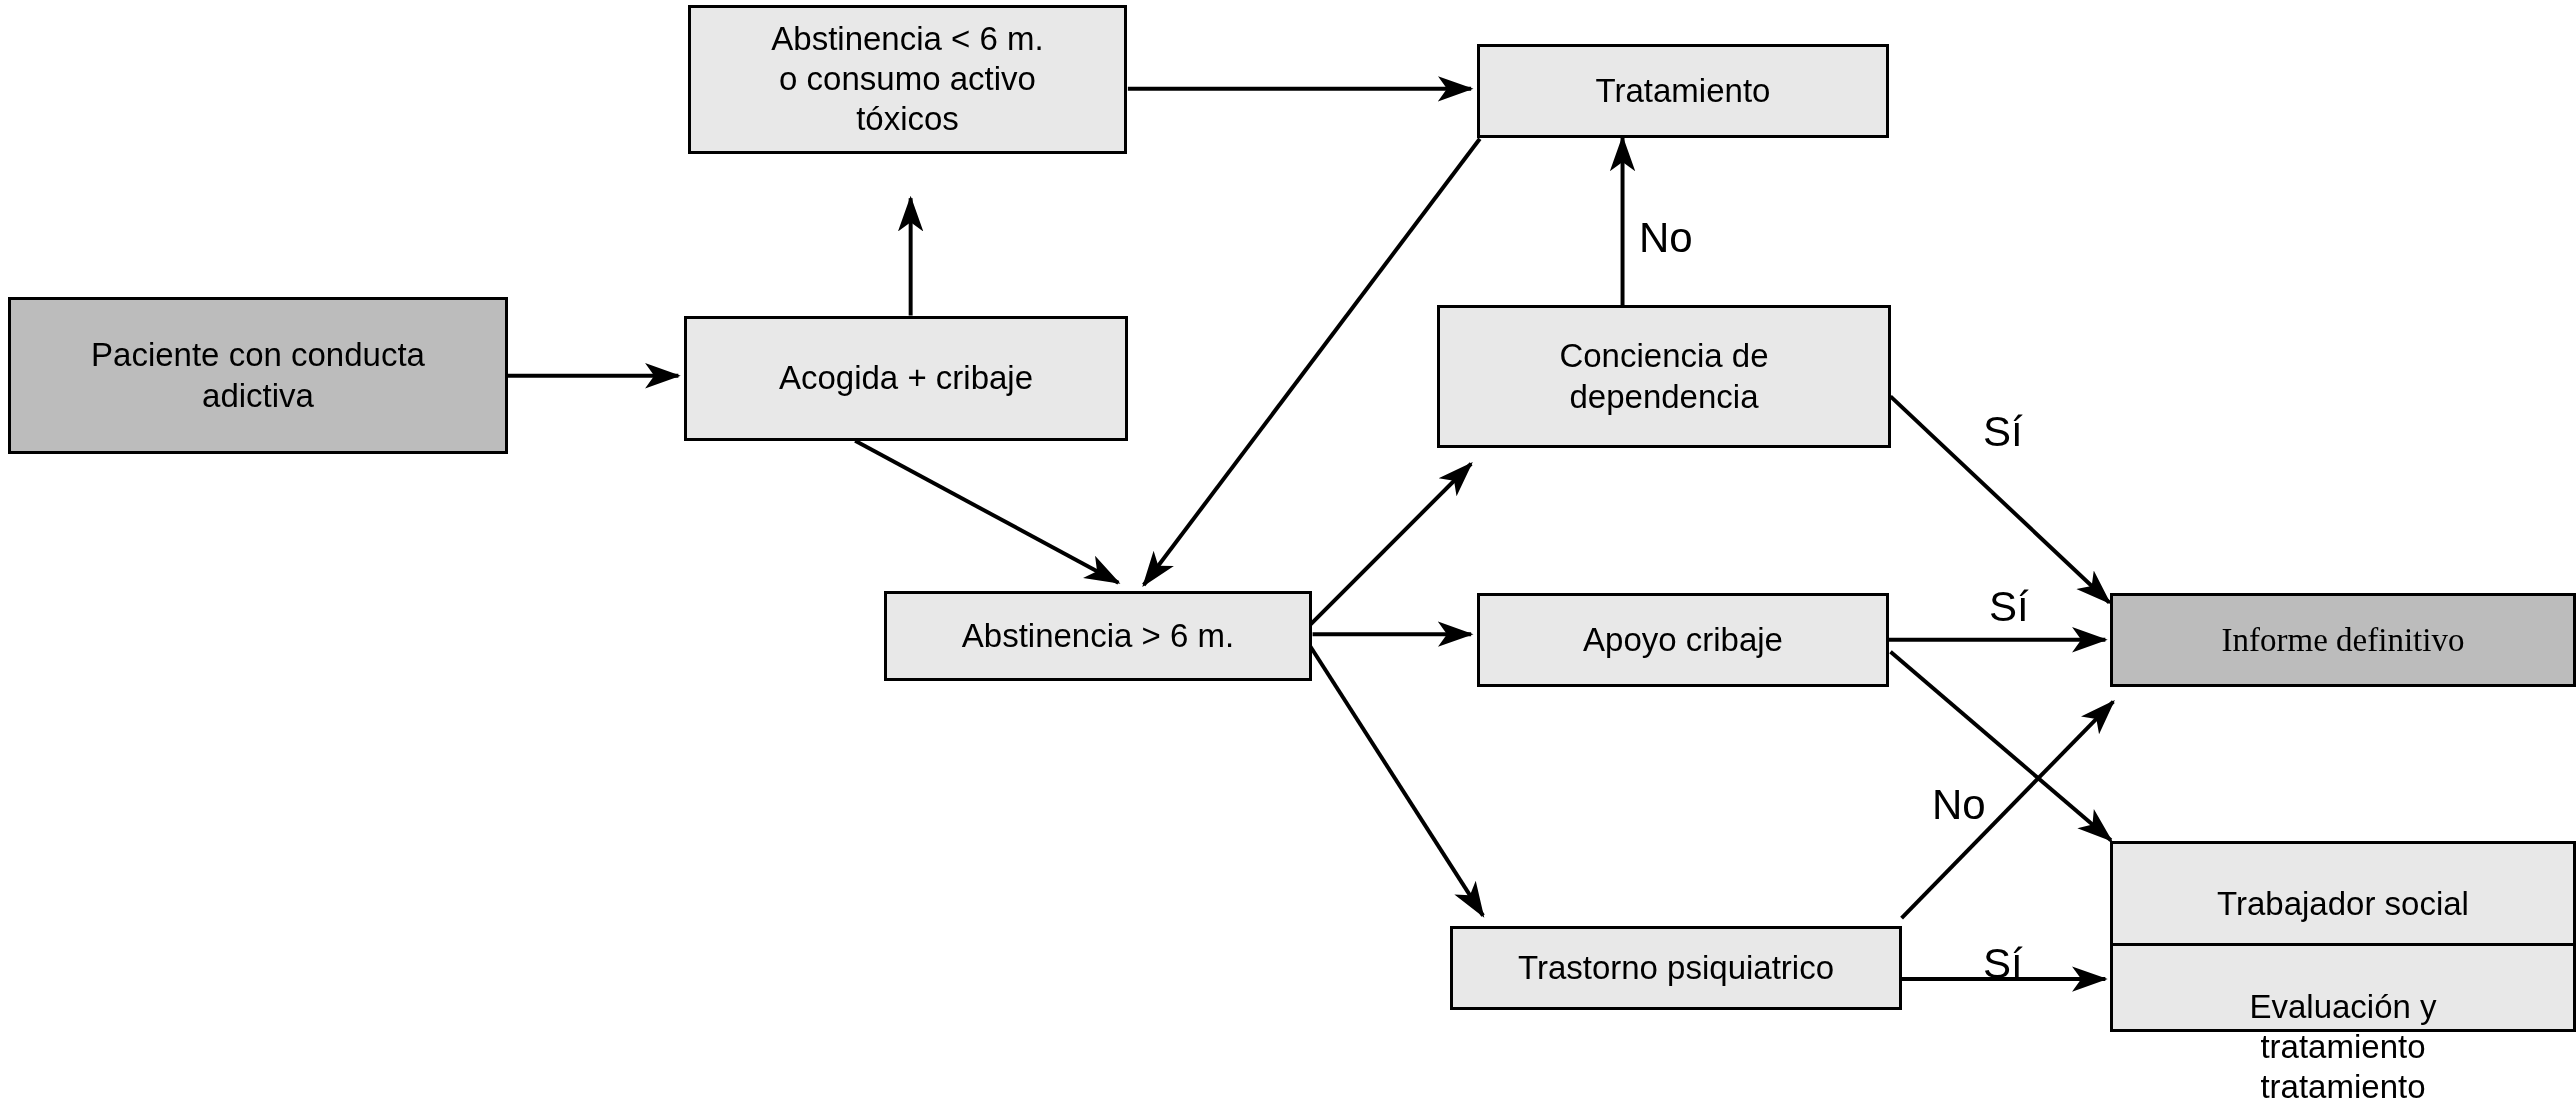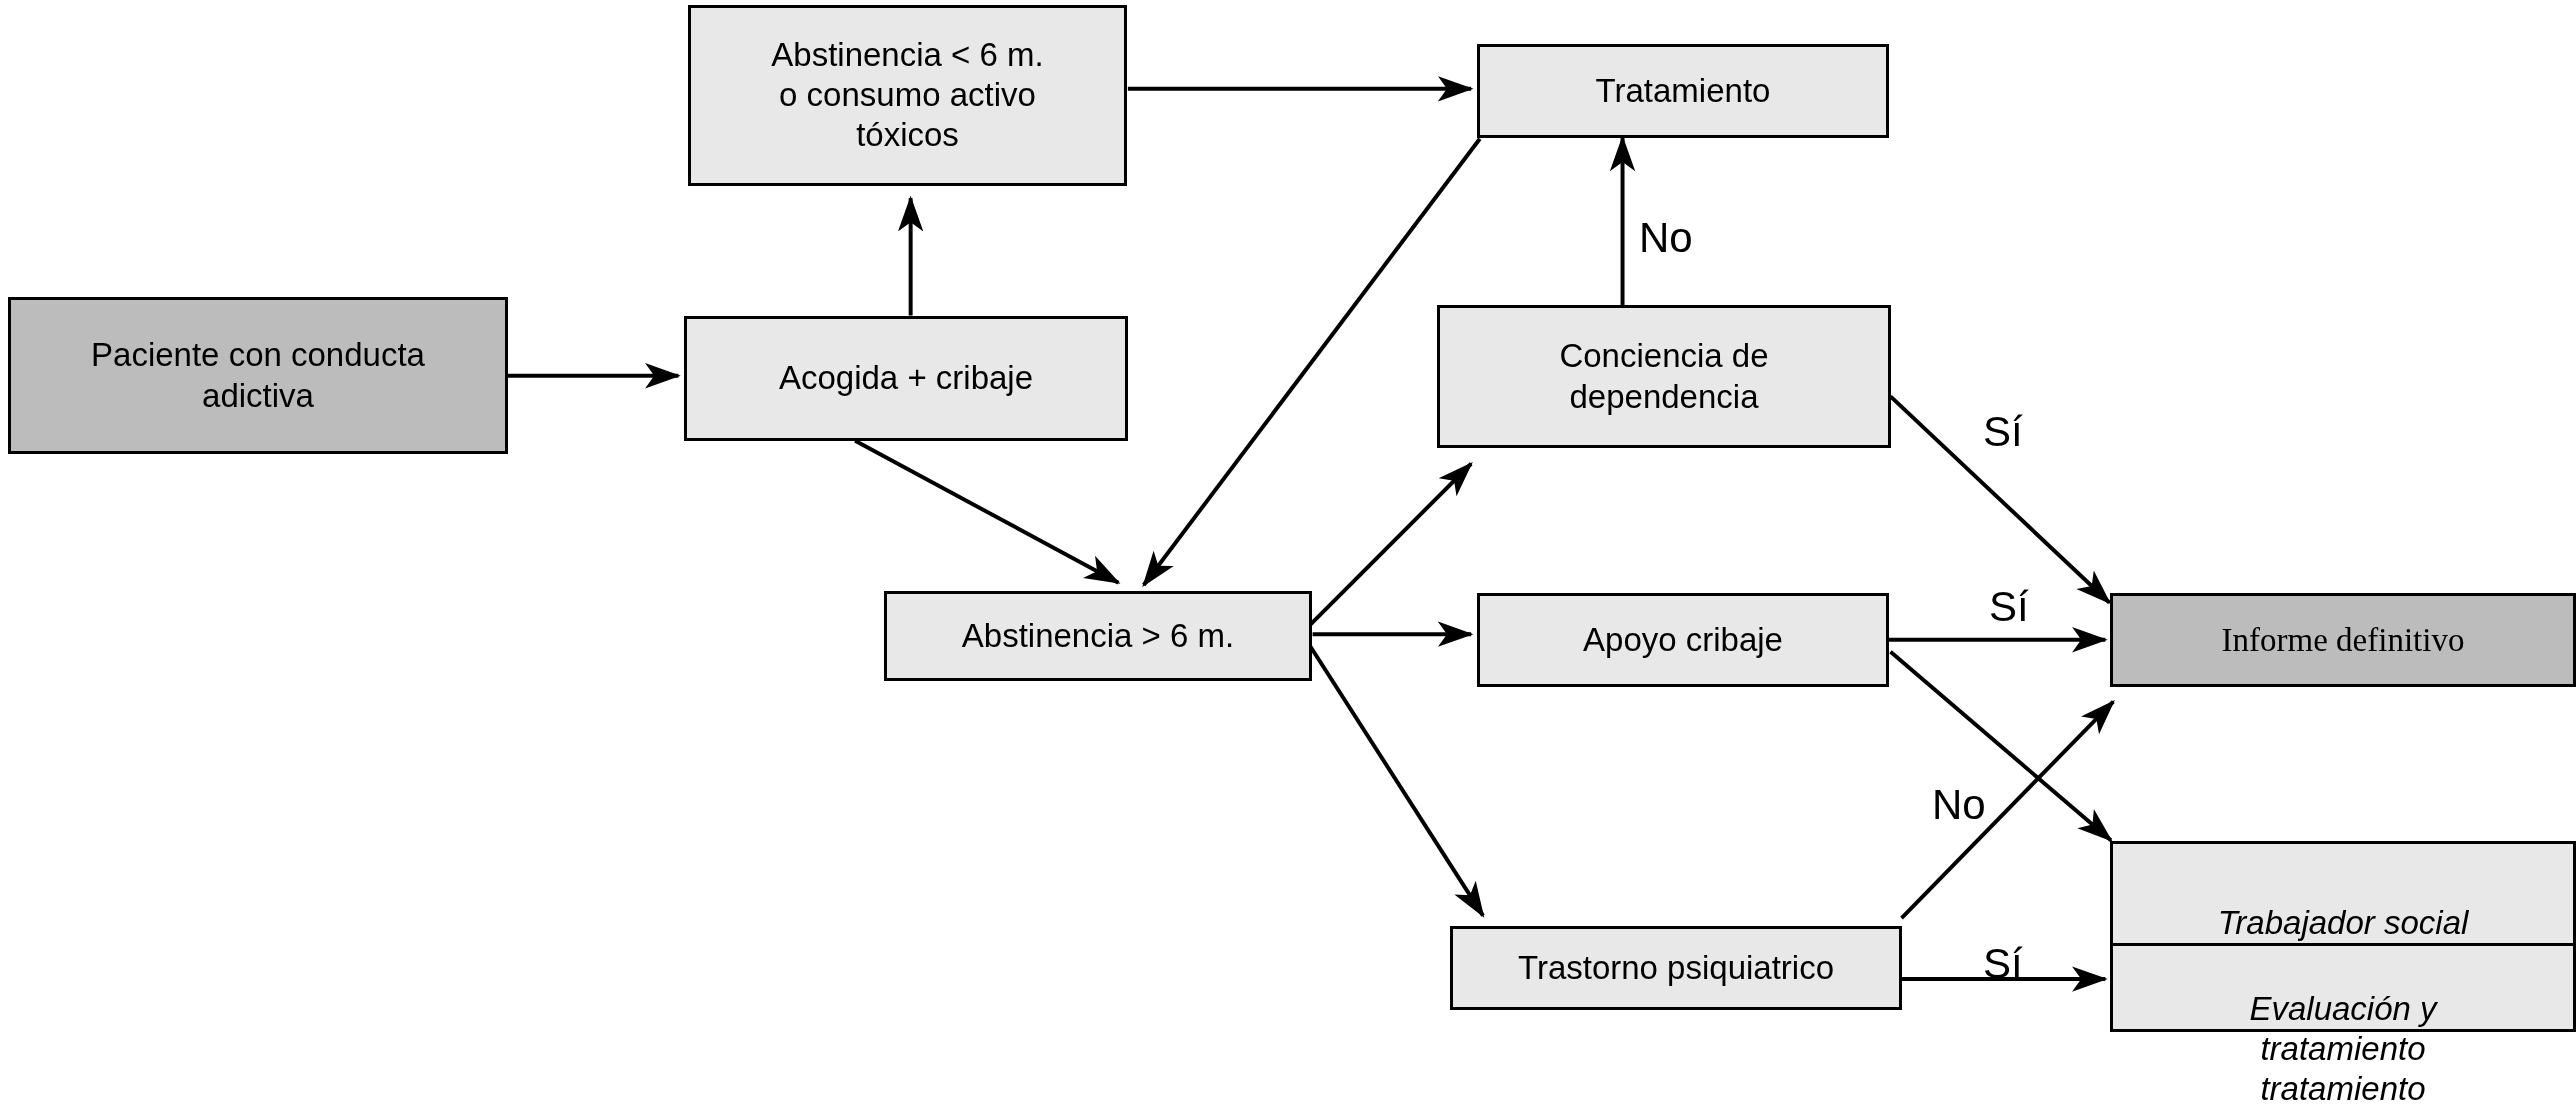--- a/index.html
+++ b/index.html
@@ -37,26 +37,25 @@
     background: #e8e8e8;
     white-space: pre-line;
   }
   .node.dark { background: #bcbcbc; }
   .node.stacked {
     display: block;
     padding: 0;
   }
   .stacked .cell {
     display: flex;
-    align-items: flex-end;
+    align-items: flex-start;
     justify-content: center;
     text-align: center;
     white-space: pre-line;
     box-sizing: border-box;
-    font-style: italic;
   }
   .stacked .cell.head {
     height: 62px;
     border-bottom: 3.2px solid #000000;
   }
   .stacked .cell.body {
     height: 123px;
   }
   .edge-label {
     position: absolute;
@@ -104,21 +103,21 @@
     <line x1="2398" y1="1158" x2="2665" y2="885" stroke="#000000" stroke-width="5" marker-end="url(#ah)"></line>
 
     <line x1="2398" y1="1235" x2="2655" y2="1235" stroke="#000000" stroke-width="5" marker-end="url(#ah)"></line>
   </svg>
 
   <div class="node dark" style="left:8px; top:297px; width:500px; height:157px;">
     <span>Paciente con conducta
 adictiva</span>
   </div>
 
-  <div class="node" style="left:688px; top:4.8px; width:439px; height:181px;">
+  <div class="node" style="left:688px; top:4.8px; width:439px; height:149px;">
     <span>Abstinencia &lt; 6 m.
 o consumo activo
 tóxicos</span>
   </div>
 
   <div class="node" style="left:1477px; top:44px; width:412px; height:94px;">
     <span>Tratamiento</span>
   </div>
 
   <div class="node" style="left:684px; top:316px; width:444px; height:125px;">

